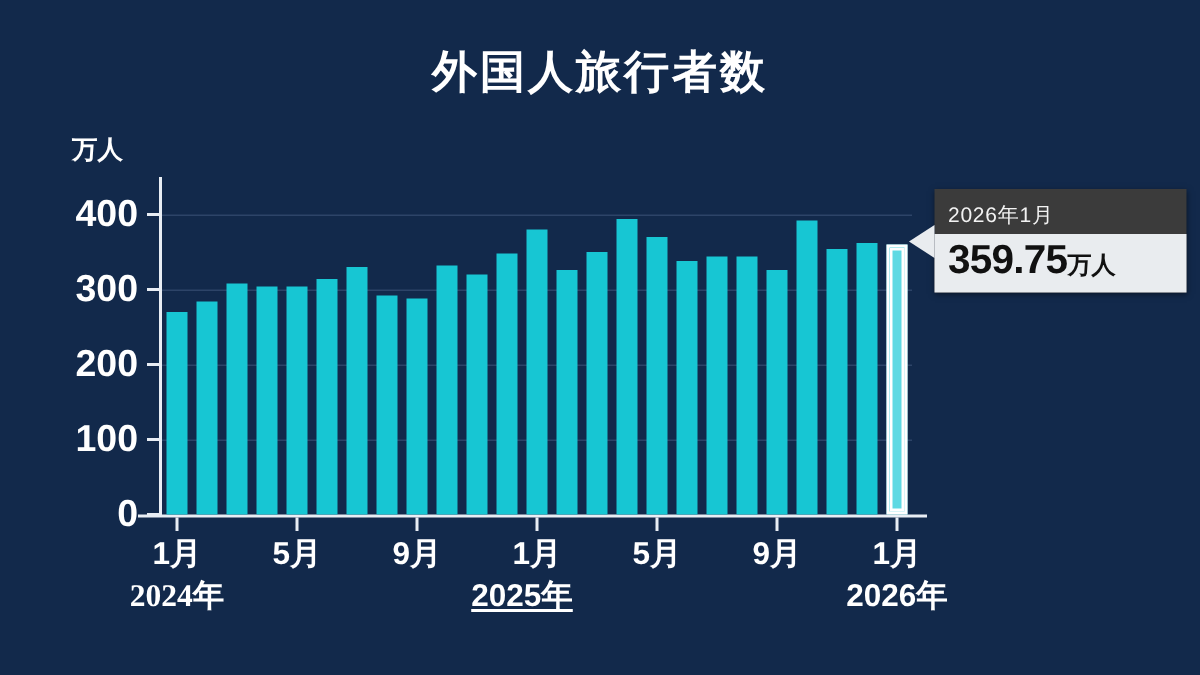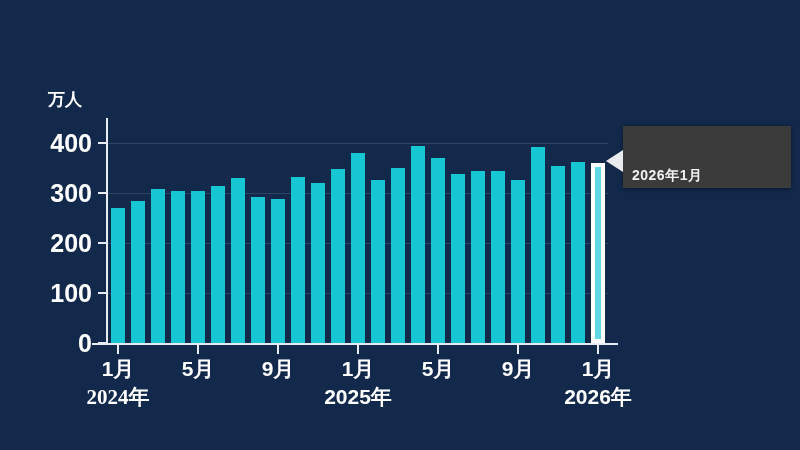--- a/index.html
+++ b/index.html
@@ -141,26 +141,25 @@
   
   #tooltip {
     position: absolute;
     left: 623px;
     top: 126px;
     width: 168px;
     background: #3b3b3b;
     box-shadow: 0 1px 4px rgba(0,0,0,0.5);
   }
   #tooltip .tt-head {
-    padding: 21px 9px 3px 9px;
+    padding: 9px 9px 3px 9px;
     font-size: 14px;
     color: #f2f2f2;
-    font-weight: bold;
+    font-weight: normal;
     letter-spacing: 0.5px;
-    margin-top: 20px;
   }
   #tooltip .tt-body {
     background: #e9ecef;
     color: #111111;
     padding: 2px 9px 6px 9px;
     white-space: nowrap;
   }
   #tooltip .tt-value {
     font-size: 27px;
     font-weight: bold;
@@ -189,20 +188,21 @@
     color: #dfe5ee;
     letter-spacing: 0.5px;
   }
 </style>
 </head>
 <body>
 
 <div id="stage">
 
 
+  <div class="chart-title">外国人旅行者数</div>
 
   <div class="unit-label">万人</div>
 
   <div class="axis-y-line"></div>
   <div class="axis-x-line"></div>
 
   <div id="grid-layer">
       <div class="gridline" style="top: 293px; left: 108px;"></div>
       <div class="gridline" style="top: 243px; left: 108px;"></div>
       <div class="gridline" style="top: 193px; left: 108px;"></div>
@@ -229,21 +229,21 @@
       <div class="xtick-label" style="left: 278px;">9月</div>
       <div class="xtick-mark" style="left: 357px;"></div>
       <div class="xtick-label" style="left: 358px;">1月</div>
       <div class="xtick-mark" style="left: 437px;"></div>
       <div class="xtick-label" style="left: 438px;">5月</div>
       <div class="xtick-mark" style="left: 517px;"></div>
       <div class="xtick-label" style="left: 518px;">9月</div>
       <div class="xtick-mark" style="left: 597px;"></div>
       <div class="xtick-label" style="left: 598px;">1月</div>
       <div class="xyear-label" style="left: 118px; font-family: Liberation Serif, serif;">2024年</div>
-      <div class="xyear-label" style="left: 358px;">2025年</div>
+      <div class="xyear-label" style="left: 348px; text-decoration: underline;">2025年</div>
       <div class="xyear-label" style="left: 598px;">2026年</div>
     </div>
 
   <div id="plot">
       <div class="bar" title="2024年1月 270万人" style="left: 3px; width: 14px; height: 135px;"></div>
       <div class="bar" title="2024年2月 284万人" style="left: 23px; width: 14px; height: 142px;"></div>
       <div class="bar" title="2024年3月 309万人" style="left: 43px; width: 14px; height: 154.5px;"></div>
       <div class="bar" title="2024年4月 304万人" style="left: 63px; width: 14px; height: 152px;"></div>
       <div class="bar" title="2024年5月 304万人" style="left: 83px; width: 14px; height: 152px;"></div>
       <div class="bar" title="2024年6月 314万人" style="left: 103px; width: 14px; height: 157px;"></div>
@@ -264,16 +264,19 @@
       <div class="bar" title="2025年9月 326万人" style="left: 403px; width: 14px; height: 163px;"></div>
       <div class="bar" title="2025年10月 392万人" style="left: 423px; width: 14px; height: 196px;"></div>
       <div class="bar" title="2025年11月 355万人" style="left: 443px; width: 14px; height: 177.5px;"></div>
       <div class="bar" title="2025年12月 362万人" style="left: 463px; width: 14px; height: 181px;"></div>
       <div class="bar highlight" title="2026年1月 359.75万人" style="left: 483px; width: 14px; height: 179.875px;"></div>
     </div>
 
   <div id="tooltip">
     <div class="tt-arrow"></div>
     <div class="tt-head">2026年1月</div>
+    <div class="tt-body">
+      <span class="tt-value">359.75</span><span class="tt-unit">万人</span>
+    </div>
   </div>
 
 
 </div>
 
 </body></html>

